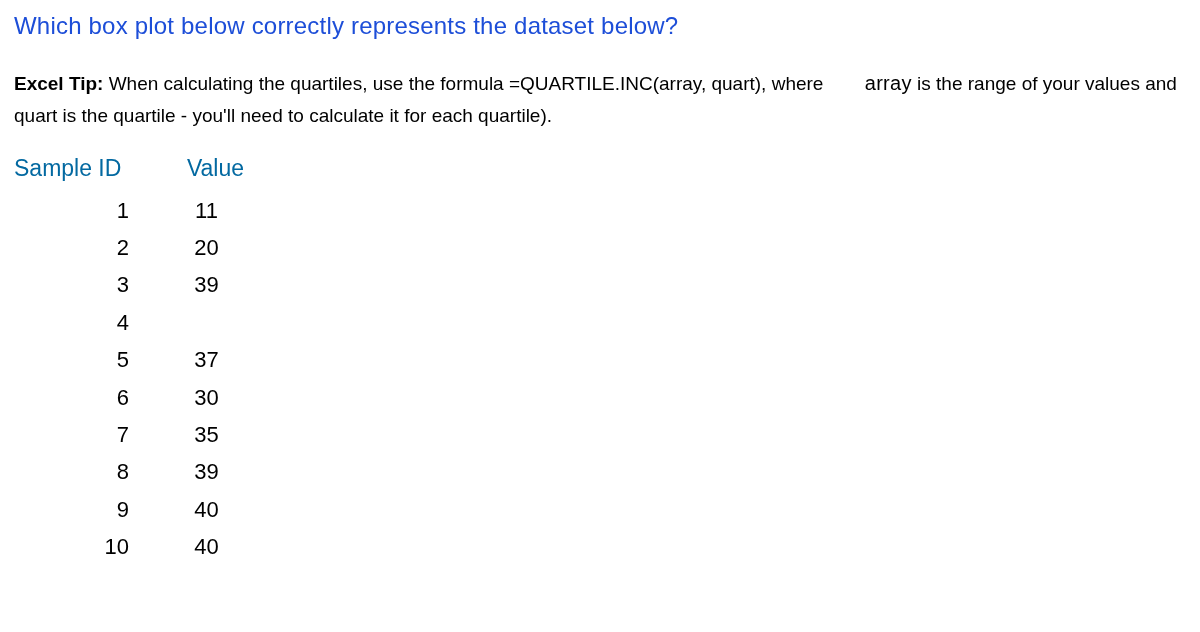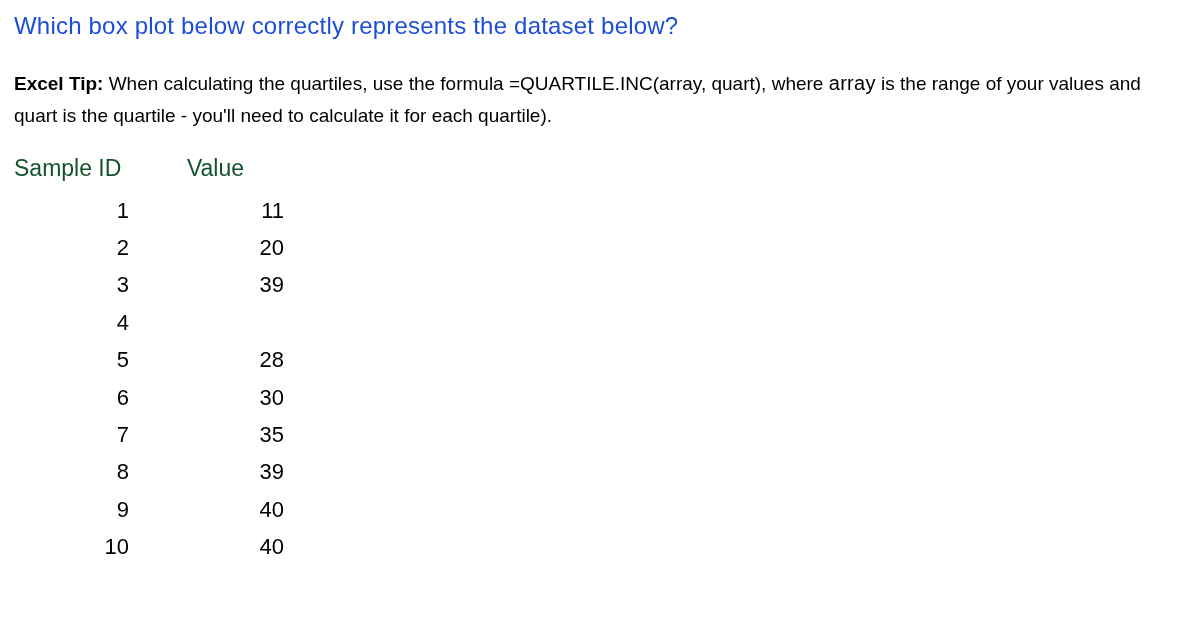--- a/index.html
+++ b/index.html
@@ -27,28 +27,29 @@
       color: #000000;
       margin-bottom: 22px;
     }
     .excel-tip-label {
       font-weight: bold;
       text-align: right;
     }
     .formula-array {
       font-size: 20px;
       letter-spacing: 0.3px;
+      margin-left: 36px;
     }
     .table-container {
       display: inline-block;
     }
     .table-header {
       display: flex;
       font-size: 23px;
-      color: #14532d;
+      color: #0369a1;
       margin-bottom: 10px;
     }
     .header-sample {
       width: 130px;
       text-align: left;
     }
     .header-value {
       width: 100px;
       text-align: right;
     }
@@ -58,21 +59,21 @@
       line-height: 1.7;
       color: #000000;
     }
     .cell-sample {
       width: 115px;
       text-align: right;
       padding-right: 0;
     }
     .cell-value {
       width: 155px;
-      text-align: right;
+      text-align: center;
       padding-right: 0;
     }
     .table-body {
       display: flex;
       flex-direction: column;
     }
   </style>
 </head>
 <body>
 
@@ -100,21 +101,21 @@
     </div>
     <div class="table-row">
       <div class="cell-sample">3</div>
       <div class="cell-value">39</div>
     </div>
     <div class="table-row">
       <div class="cell-sample">4</div>
     </div>
     <div class="table-row">
       <div class="cell-sample">5</div>
-      <div class="cell-value">28</div>
+      <div class="cell-value">37</div>
     </div>
     <div class="table-row">
       <div class="cell-sample">6</div>
       <div class="cell-value">30</div>
     </div>
     <div class="table-row">
       <div class="cell-sample">7</div>
       <div class="cell-value">35</div>
     </div>
     <div class="table-row">

